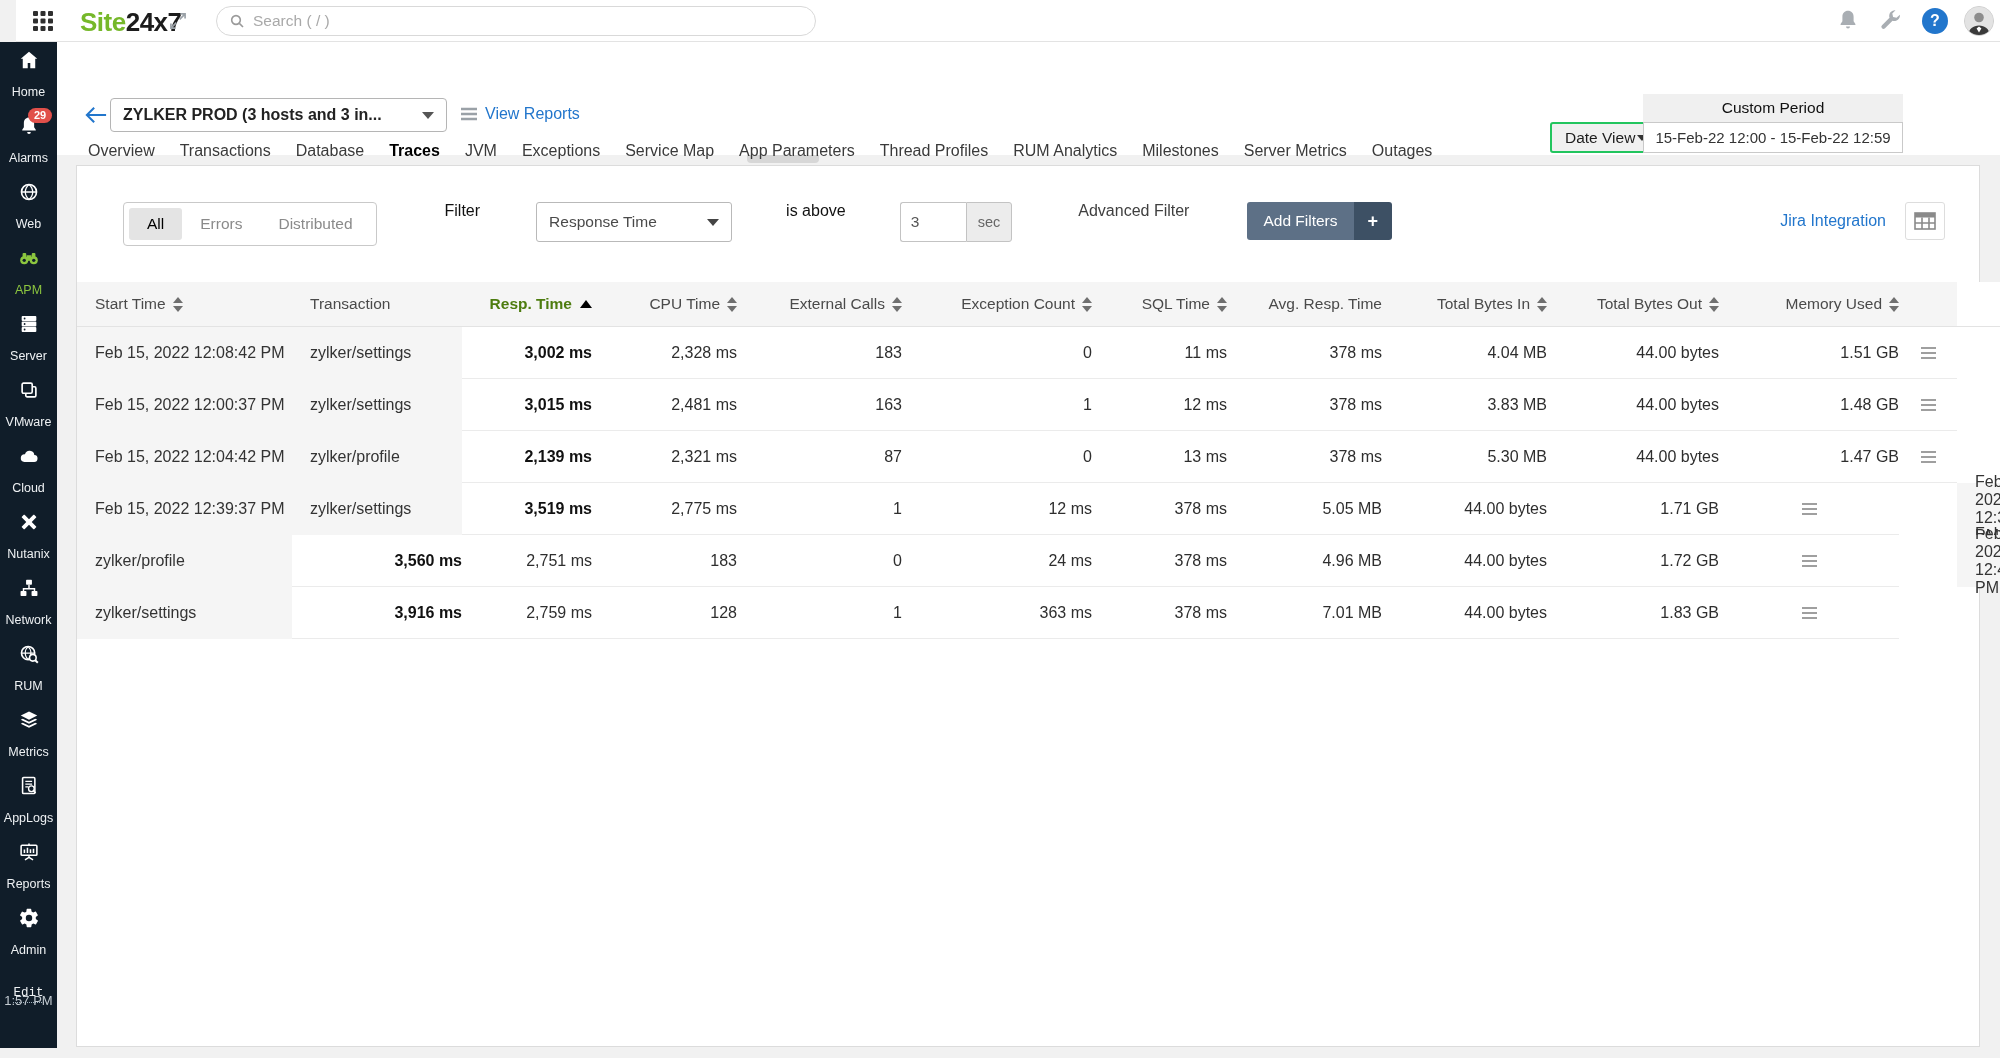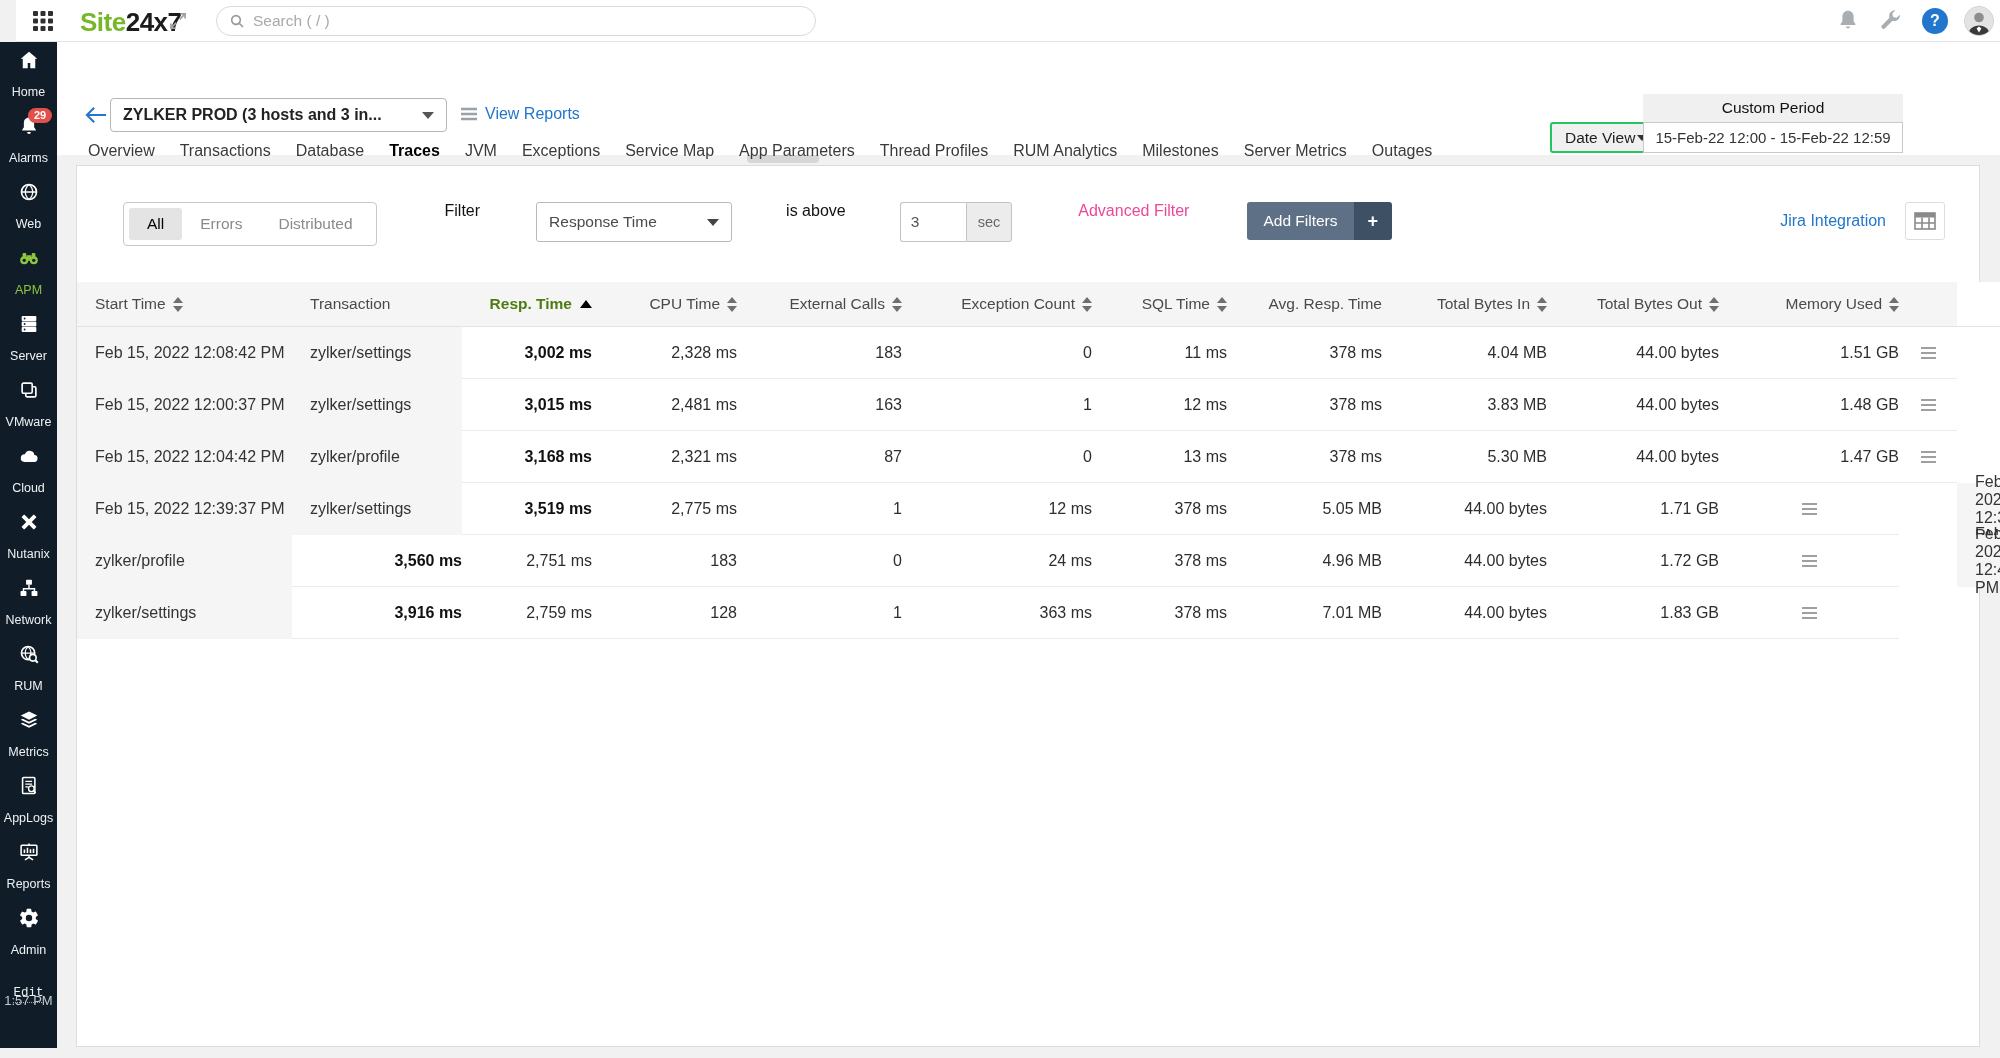--- a/index.html
+++ b/index.html
@@ -77,21 +77,21 @@
   .metric-select { width:196px; height:40px; border:1px solid #b9b9b9; border-radius:3px; display:flex;
                    align-items:center; padding:0 12px; font-size:15.5px; color:#4a4a4a; cursor:pointer; background:#fff; }
   .metric-select .caret { margin-left:auto; width:0; height:0; border-left:6px solid transparent;
                           border-right:6px solid transparent; border-top:7px solid #444; }
   .cond-label { font-size:16px; color:#111; margin:0 14px; }
   .val-group { display:flex; }
   .val-input { width:66px; height:40px; border:1px solid #c3c3c3; border-right:none; border-radius:3px 0 0 3px;
                padding:0 10px; font-size:15.5px; color:#555; outline:none; font-family:inherit; }
   .val-unit { height:40px; background:#ececec; border:1px solid #c3c3c3; border-radius:0 3px 3px 0;
               font-size:14.5px; color:#666; display:flex; align-items:center; padding:0 11px; }
-  .adv-label { font-size:16px; color:#ec4899; margin:0 18px 0 26px; }
+  .adv-label { font-size:16px; color:#404040; margin:0 18px 0 26px; }
   .addfilters { display:flex; height:38px; border-radius:3px; overflow:hidden; cursor:pointer; }
   .addfilters .main { background:#5d7086; color:#fff; font-size:15.5px; display:flex; align-items:center; padding:0 16px; }
   .addfilters .plus { background:#3d5064; color:#fff; font-size:18px; font-weight:bold; display:flex;
                       align-items:center; padding:0 14px; }
   .fb-right { margin-left:auto; display:flex; align-items:center; gap:19px; }
   .jira-link { color:#2276cc; font-size:16px; cursor:pointer; }
   .colpicker { width:40px; height:38px; border:1px solid #ddd; border-radius:3px; display:flex; align-items:center;
                justify-content:center; cursor:pointer; background:#fff; }
 
   
@@ -479,21 +479,21 @@
         <div class="td menu-cell">
           <span class="row-menu">
             <i></i>
             <i></i>
             <i></i>
           </span>
         </div>
         <div class="td" style="border-bottom: 1px solid rgb(255, 255, 255);"></div>
         <div class="td frozen pad-l">Feb 15, 2022 12:04:42 PM</div>
         <div class="td frozen pad-l">zylker/profile</div>
-        <div class="td num bold">3,168 ms</div>
+        <div class="td num bold">2,139 ms</div>
         <div class="td num">2,321 ms</div>
         <div class="td num">87</div>
         <div class="td num">0</div>
         <div class="td num">13 ms</div>
         <div class="td num">378 ms</div>
         <div class="td num">5.30 MB</div>
         <div class="td num">44.00 bytes</div>
         <div class="td num">1.47 GB</div>
         <div class="td menu-cell">
           <span class="row-menu">

